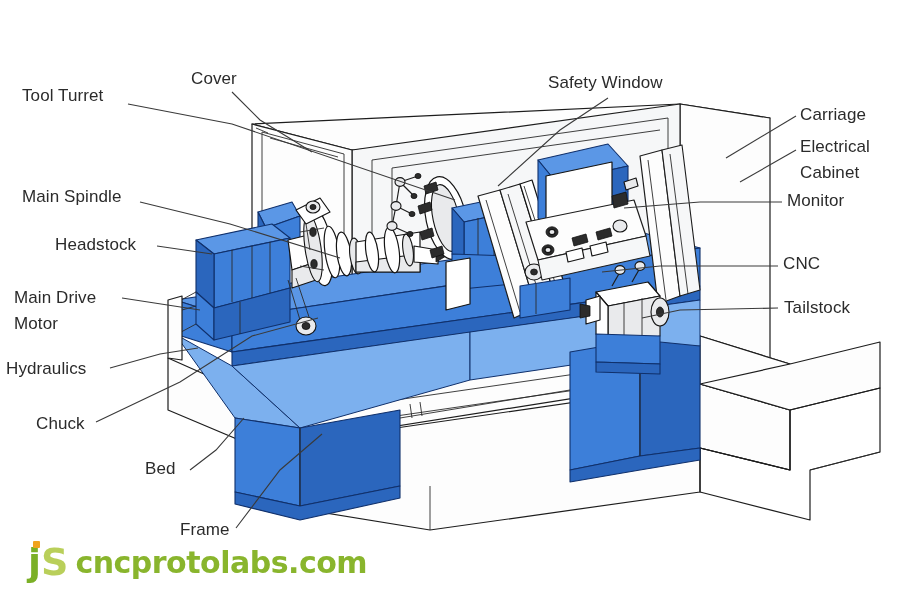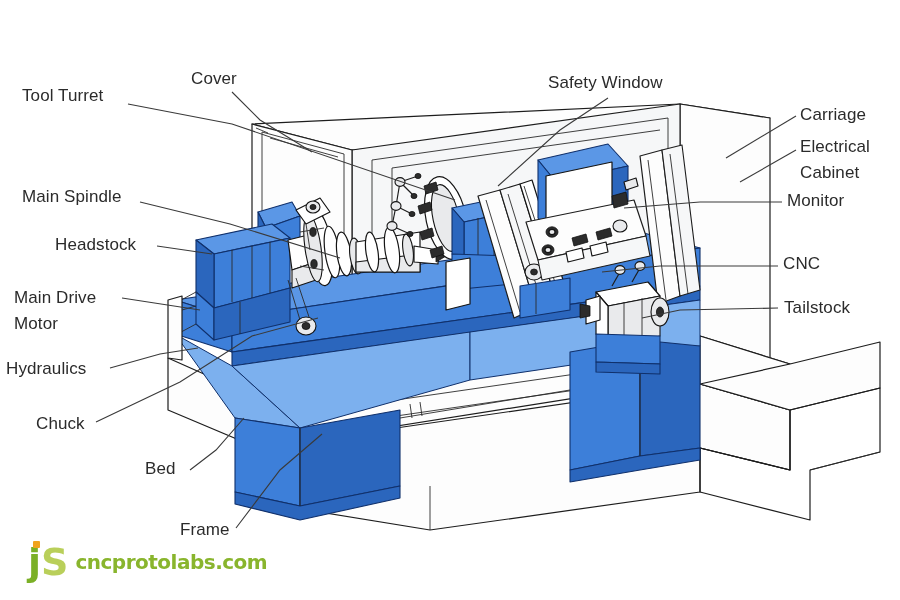--- a/index.html
+++ b/index.html
@@ -126,21 +126,21 @@
     position: absolute;
     left: 5px;
     top: -2px;
     width: 7px;
     height: 7px;
     background: #f0a31e;
     border-radius: 1px;
   }
   #logo .site {
     font-family: "DejaVu Sans", sans-serif;
-    font-size: 20px;
+    font-size: 30px;
     font-weight: 600;
     color: #89b52d;
     letter-spacing: -0.5px;
     margin-left: 5px;
   }
 </style>
 </head>
 <body>
 
 <div id="root">

